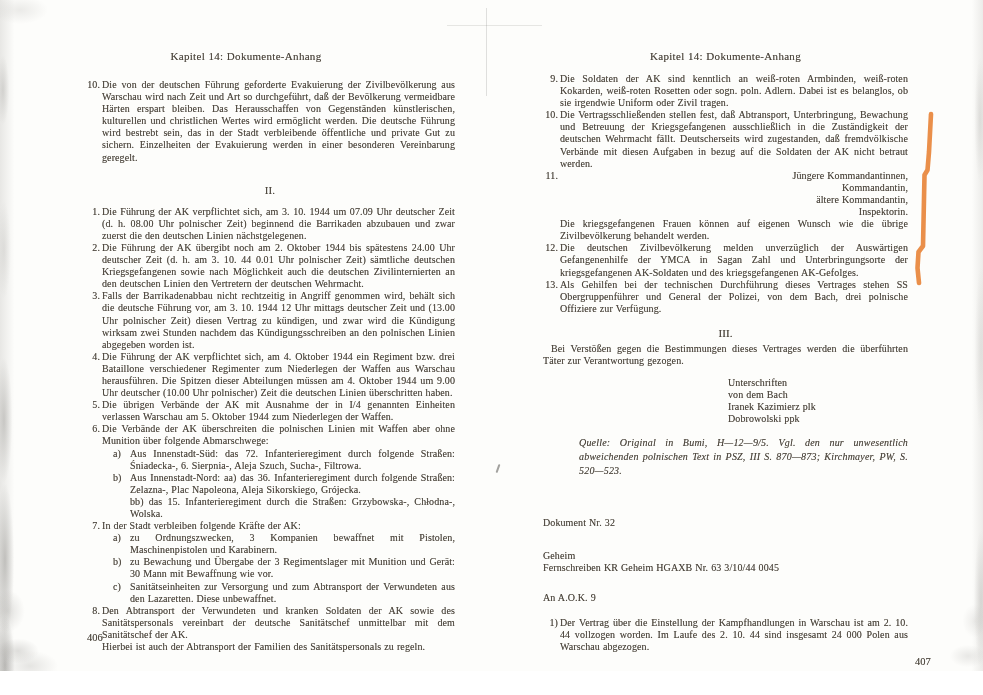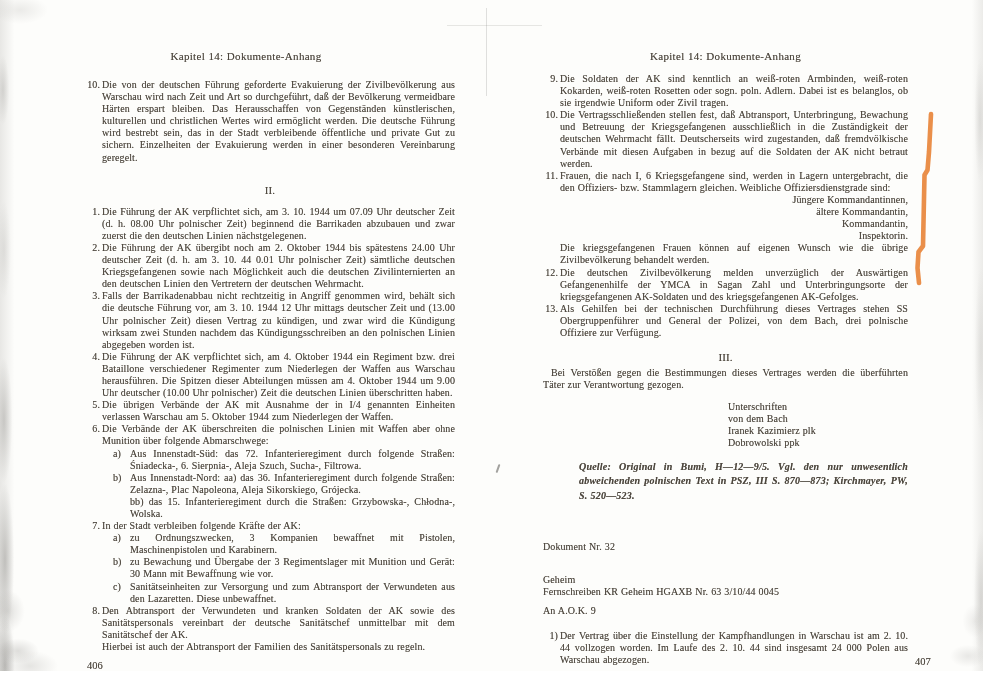--- a/index.html
+++ b/index.html
@@ -25,29 +25,29 @@
   .item { position:relative; padding-left:17px; text-align:justify; }
   .item > .num { position:absolute; left:0; top:0; width:15px; text-align:right; }
   .sub { position:relative; padding-left:17px; margin-left:11px; text-align:justify; }
   .sub > .num { position:absolute; left:0; top:0; width:13px; text-align:left; }
   .cont { text-align:justify; }
   .plain { text-align:right; }
 
   .par { text-align:justify; text-indent:8px; }
   .sigblock { margin-top:10px; margin-left:185px; line-height:12px; }
   .source { font-style:italic; margin:11px 0 0 36px; text-align:justify;
-            line-height:14.2px; letter-spacing:.2px;font-weight:bold; }
+            line-height:14.2px; letter-spacing:.2px; }
   .dochead { margin-top:38px; }
   .classif { margin-top:21px; }
-  .addressee { margin-top:7px; }
+  .addressee { margin-top:18px; }
   .docitems { margin-top:13px; }
 
   .pagenum { position:absolute; font-size:10.5px; color:#4c463d;
              text-shadow:0 0 .3px rgba(76,70,61,.55); }
-  #pagenum-left  { left:87px;  top:660px; }
+  #pagenum-left  { left:87px;  top:632px; }
   #pagenum-right { left:915px; top:656px; }
 
   
   .artifact { position:absolute; pointer-events:none; }
   #edge-left { left:0; top:0; width:18px; height:695px;
     background:
       radial-gradient(9px 50px at 3px 90px,  rgba(150,148,144,.30), transparent 70%),
       radial-gradient(10px 70px at 4px 250px, rgba(160,158,154,.22), transparent 70%),
       radial-gradient(12px 90px at 4px 420px, rgba(138,136,132,.38), transparent 70%),
       radial-gradient(13px 110px at 5px 560px, rgba(128,126,122,.42), transparent 70%),
@@ -163,24 +163,23 @@
     <div class="item">
       <span class="num">9.</span>
       <span>Die Soldaten der AK sind kenntlich an weiß-roten Armbinden, weiß-roten Kokarden, weiß-roten Rosetten oder sogn. poln. Adlern. Dabei ist es belanglos, ob sie irgendwie Uniform oder Zivil tragen.</span>
     </div>
     <div class="item">
       <span class="num">10.</span>
       <span>Die Vertragsschließenden stellen fest, daß Abtransport, Unterbringung, Bewachung und Betreuung der Kriegsgefangenen ausschließlich in die Zuständigkeit der deutschen Wehrmacht fällt. Deutscherseits wird zugestanden, daß fremdvölkische Verbände mit diesen Aufgaben in bezug auf die Soldaten der AK nicht betraut werden.</span>
     </div>
     <div class="item">
       <span class="num">11.</span>
-      <span>Frauen, die nach I, 6 Kriegsgefangene sind, werden in Lagern untergebracht, die den Offiziers- bzw. Stammlagern gleichen. Weibliche Offiziersdienstgrade sind:</span>
       <div class="plain">Jüngere Kommandantinnen,</div>
+      <div class="plain">Kommandantin,</div>
       <div class="plain">ältere Kommandantin,</div>
-      <div class="plain">Kommandantin,</div>
       <div class="plain">Inspektorin.</div>
       <div class="cont">Die kriegsgefangenen Frauen können auf eigenen Wunsch wie die übrige Zivilbevölkerung behandelt werden.</div>
     </div>
     <div class="item">
       <span class="num">12.</span>
       <span>Die deutschen Zivilbevölkerung melden unverzüglich der Auswärtigen Gefangenenhilfe der YMCA in Sagan Zahl und Unterbringungsorte der kriegsgefangenen AK-Soldaten und des kriegsgefangenen AK-Gefolges.</span>
     </div>
     <div class="item">
       <span class="num">13.</span>
       <span>Als Gehilfen bei der technischen Durchführung dieses Vertrages stehen SS Obergruppenführer und General der Polizei, von dem Bach, drei polnische Offiziere zur Verfügung.</span>

